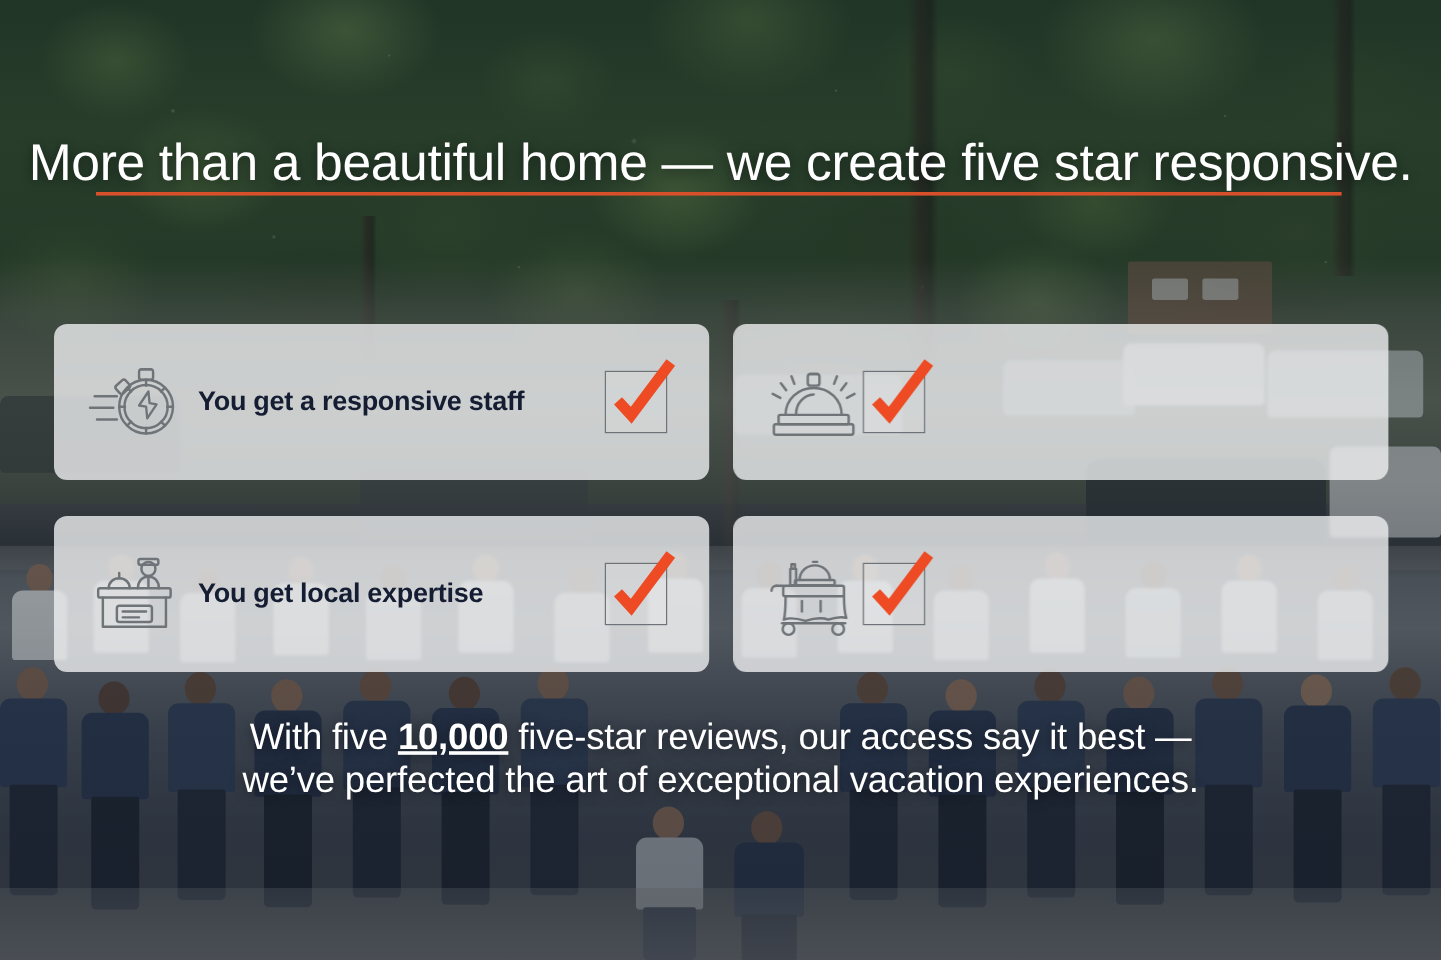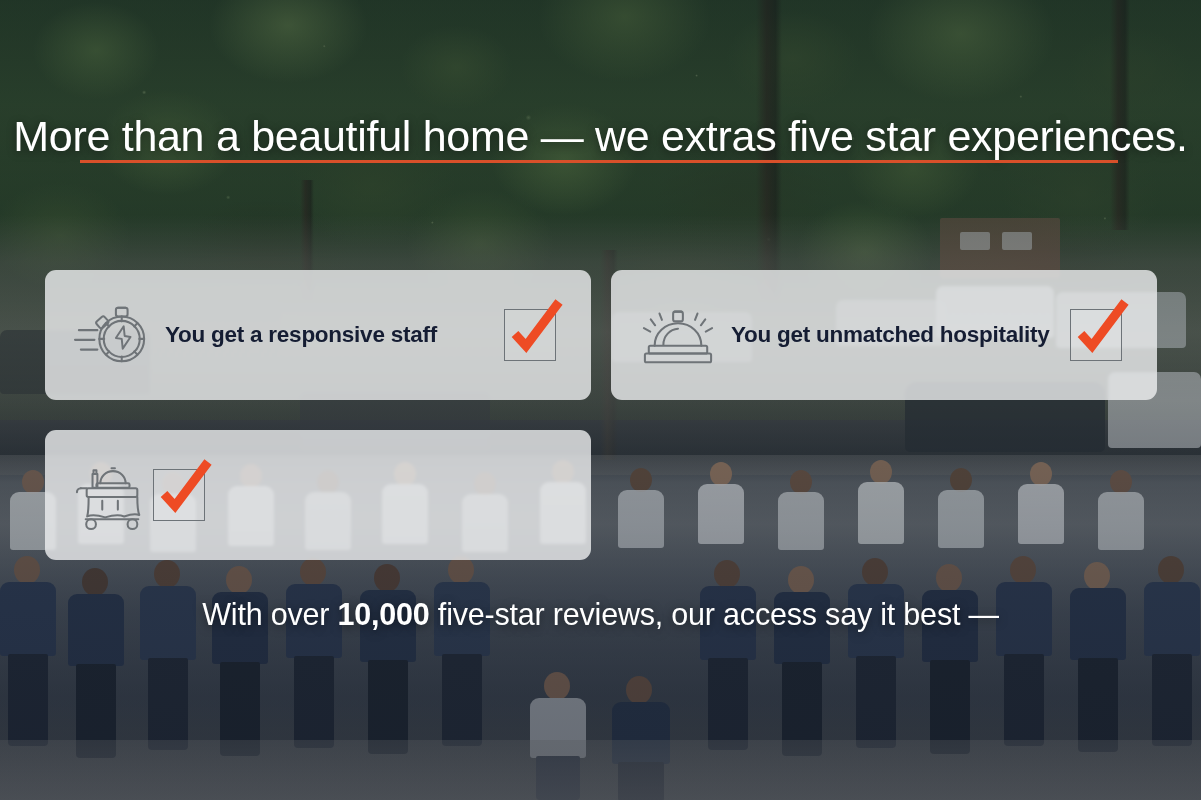--- a/index.html
+++ b/index.html
@@ -126,21 +126,21 @@
     border:1.4px solid #6d7378; background:rgba(255,255,255,.12);
     margin-right:6px;
   }
   .check-box svg { position:absolute; left:-4px; top:-14px; width:66px; height:66px; overflow:visible; }
 
   .footline {
     position:absolute; top:596px; left:0; right:0; text-align:center;
     color:#fff; font-size:30.5px; font-weight:400; line-height:36px;
     letter-spacing:-.2px; text-shadow:0 2px 10px rgba(0,0,0,.5);
   }
-  .footline b { font-weight:700; }
+  .footline b { font-weight:700;text-decoration:underline; }
 </style>
 </head>
 <body>
 
 <div id="bg-photo">
   <div class="bg-trees"></div>
 
   <div class="trunk" style="left:756px;top:0;width:26px;height:300px;"></div>
   <div class="trunk" style="left:600px;top:250px;width:18px;height:210px;"></div>
   <div class="trunk" style="left:300px;top:180px;width:14px;height:120px;"></div>
@@ -305,21 +305,21 @@
     <div class="p-body" style="left:0;top:26px;width:56px;height:74px;background:#35435f;"></div>
     <div class="p-legs" style="left:8px;top:98px;width:40px;height:92px;background:#242b3a;"></div>
   </div>
 
   <div class="ground"></div>
   <div class="bg-tint"></div>
 </div>
 
 <div id="content">
 
-  <div class="headline">More than a beautiful home — we extras five star experiences.</div>
+  <div class="headline">More than a beautiful home — we create five star responsive.</div>
   <div class="headline-rule"></div>
 
   <div class="cards">
 
     <div class="card-row">
 
       <div class="card">
         <div class="card-icon">
           <svg viewBox="0 0 80 76" fill="none" stroke="#6f7478" stroke-width="2.1" stroke-linecap="round" stroke-linejoin="round">
             <circle cx="50" cy="42" r="23"></circle>
@@ -346,32 +346,53 @@
           <svg viewBox="0 0 80 76" fill="none" stroke="#6f7478" stroke-width="2.1" stroke-linecap="round" stroke-linejoin="round">
             <path d="M16 49c0-13 10.7-23 24-23s24 10 24 23"></path>
             <path d="M25 48c0-9 6.8-16 15-16.5"></path>
             <rect x="35" y="14" width="10" height="10" rx="2.3"></rect>
             <path d="M36.5 14h7"></path>
             <rect x="10" y="49" width="60" height="8" rx="1.6"></rect>
             <rect x="6" y="57" width="68" height="9" rx="1.6"></rect>
             <path d="M12 22l4.5 6M5 31l6.5 3.5M21 16l2.5 6.5M60 16l-2.5 6.5M68 22l-4.5 6M75 31l-6.5 3.5"></path>
           </svg>
         </div>
-        <div class="card-label">You get unmatched hospitality</div>
         <div class="check-box">
           <svg viewBox="0 0 66 66">
             <path d="M14 38 L25 50 L58 6" stroke="#ee4b24" stroke-width="9" fill="none" stroke-linecap="butt" stroke-linejoin="miter"></path>
           </svg>
         </div>
       </div>
 
     </div>
 
     <div class="card-row">
 
+      <div class="card">
+        <div class="card-icon">
+          <svg viewBox="0 0 80 76" fill="none" stroke="#6f7478" stroke-width="2.1" stroke-linecap="round" stroke-linejoin="round">
+            <path d="M43 33c0-6 4-10 9-10s9 4 9 10"></path>
+            <circle cx="52" cy="16.5" r="6"></circle>
+            <rect x="43.5" y="8" width="17" height="5" rx="1.6"></rect>
+            <path d="M52 22.5v10"></path>
+            <path d="M18 33c0-5 4-8.5 9-8.5s9 3.5 9 8.5"></path>
+            <path d="M27 20v4.5"></path>
+            <rect x="9" y="33" width="62" height="8" rx="1.6"></rect>
+            <path d="M13 41v25h54V41"></path>
+            <rect x="25" y="48" width="30" height="14" rx="2.2"></rect>
+            <path d="M30 53h20M30 58h14"></path>
+          </svg>
+        </div>
+        <div class="card-label">You get local expertise</div>
+        <div class="check-box">
+          <svg viewBox="0 0 66 66">
+            <path d="M14 38 L25 50 L58 6" stroke="#ee4b24" stroke-width="9" fill="none" stroke-linecap="butt" stroke-linejoin="miter"></path>
+          </svg>
+        </div>
+      </div>
 
       <div class="card">
         <div class="card-icon">
           <svg viewBox="0 0 80 76" fill="none" stroke="#6f7478" stroke-width="2.1" stroke-linecap="round" stroke-linejoin="round">
             <path d="M28 26c0-7 5.6-12.5 13-12.5S54 19 54 26"></path>
             <path d="M39.5 10.5h3.5"></path>
             <rect x="24" y="26" width="34" height="4.5" rx="1.4"></rect>
             <path d="M20 16.5h5v14h-5z"></path>
             <path d="M21 12.5h3v4h-3z"></path>
             <rect x="14" y="31" width="52" height="9" rx="1.8"></rect>
@@ -388,16 +409,17 @@
           <svg viewBox="0 0 66 66">
             <path d="M14 38 L25 50 L58 6" stroke="#ee4b24" stroke-width="9" fill="none" stroke-linecap="butt" stroke-linejoin="miter"></path>
           </svg>
         </div>
       </div>
 
     </div>
   </div>
 
   <div class="footline">
-    <div><span>With over </span><b>10,000</b><span> five-star reviews, our access say it best —</span></div>
+    <div><span>With five </span><b>10,000</b><span> five-star reviews, our access say it best —</span></div>
+    <div>we’ve perfected the art of exceptional vacation experiences.</div>
   </div>
 
 </div>
 
 </body></html>

